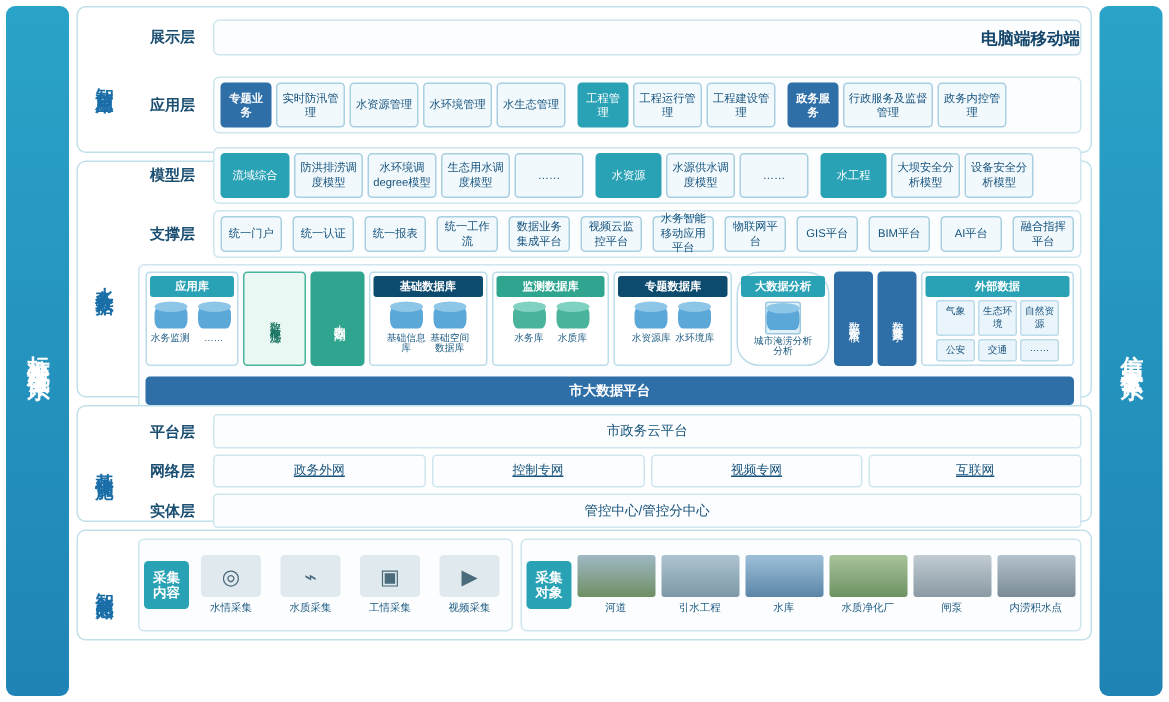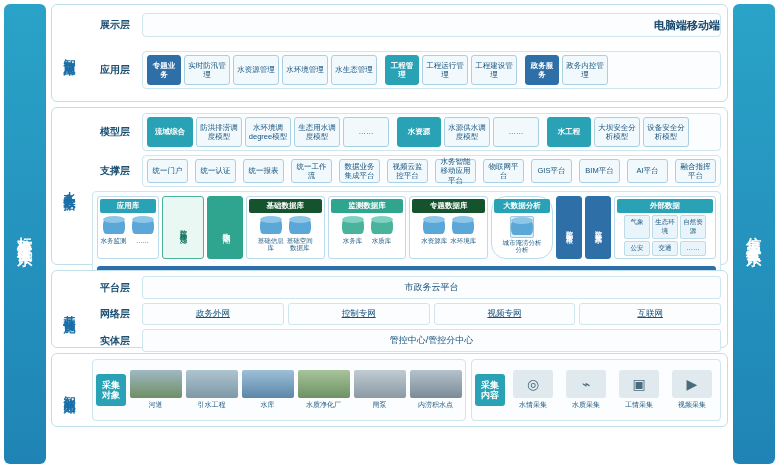--- a/index.html
+++ b/index.html
@@ -16,38 +16,38 @@
   .section{border:1px solid #bfe0ea;border-radius:6px;background:#fff;display:flex;box-sizing:border-box;}
   .sec-title{width:34px;flex:0 0 34px;display:flex;align-items:center;justify-content:center;text-align:center;font-size:12px;font-weight:bold;color:#1a6ea8;line-height:1.1;}
   .sec-title span{writing-mode:vertical-rl;text-orientation:upright;letter-spacing:2px;}
   .sec-body{flex:1;padding:5px 6px;display:flex;flex-direction:column;gap:4px;box-sizing:border-box;}
   .rowline{display:flex;align-items:center;gap:4px;}
   .rowlabel{flex:0 0 46px;font-size:10px;font-weight:bold;color:#1b4f72;text-align:center;}
   .panel{flex:1;border:1px solid #cfe6ef;border-radius:4px;background:#fbfdfe;display:flex;align-items:center;padding:3px 4px;box-sizing:border-box;gap:4px;}
   
   .box{border:1px solid #a9cfe2;border-radius:3px;background:#f2f9fc;color:#15527d;text-align:center;font-size:7.5px;line-height:1.25;padding:3px 2px;box-sizing:border-box;display:flex;align-items:center;justify-content:center;}
   .box-dark{background:#2f6fa8;border-color:#2f6fa8;color:#fff;font-weight:bold;}
-  .box-teal{background:#2aa2b5;border-color:#2aa2b5;color:#fff;font-weight:bold;}
+  .box-teal{background:#2aa2b5;border-color:#2aa2b5;color:#fff;font-weight:normal;}
   
   .app-display{flex:1;border:1px solid #cfe6ef;border-radius:4px;background:#fbfdfe;display:flex;align-items:center;justify-content:flex-end;height:22px;font-size:11px;color:#14456b;font-weight:bold;}
   .app-group{display:flex;align-items:center;gap:3px;}
   .app-group .box{width:46px;height:30px;}
   .app-group .lead{width:34px;height:30px;}
   
   .mlead{width:34px;height:26px;}
   .mbox{width:52px;height:26px;}
   .mbox-sm{width:34px;height:26px;}
   
   .sbox{flex:1;height:24px;margin-right:3px;}
   .sbox:last-child{margin-right:0;}
   
   .bd-wrap{border:1px solid #cfe6ef;border-radius:4px;background:#fbfdfe;padding:4px;box-sizing:border-box;display:flex;flex-direction:column;gap:7px;}
   .bd-row{display:flex;align-items:stretch;gap:3px;}
   .db-card{border:1px solid #bcdcea;border-radius:3px;background:#ffffff;box-sizing:border-box;display:flex;flex-direction:column;align-items:center;padding:2px;}
-  .db-head{font-size:7.5px;font-weight:bold;color:#fff;background:#14532d;border-radius:2px;width:100%;text-align:center;padding:2px 0;box-sizing:border-box;}
+  .db-head{font-size:7.5px;font-weight:bold;color:#fff;background:#0c4a6e;border-radius:2px;width:100%;text-align:center;padding:2px 0;box-sizing:border-box;}
   .db-head.green{background:#2fa58f;}
   .db-head.teal{background:#2aa2b5;}
   .db-inner{display:flex;gap:3px;padding:3px 2px 1px;}
   .cyl{width:26px;display:flex;flex-direction:column;align-items:center;}
   .cyl .cylimg{width:22px;height:20px;position:relative;}
   .cyl .cylimg::before{content:"";position:absolute;left:0;top:3px;width:22px;height:15px;background:#5aa7d8;border-radius:3px/6px;}
   .cyl .cylimg::after{content:"";position:absolute;left:0;top:0px;width:22px;height:7px;background:#8ec6e8;border-radius:50%;}
   .cyl.green .cylimg::before{background:#49b39b;}
   .cyl.green .cylimg::after{background:#7fd2c0;}
   .cyl span{font-size:6.5px;color:#1c5a82;margin-top:1px;text-align:center;line-height:1.1;}
@@ -103,28 +103,29 @@
                 <div class="box">水环境管理</div>
                 <div class="box">水生态管理</div>
               </div>
               <div class="app-group">
                 <div class="box box-teal lead">工程管理</div>
                 <div class="box">工程运行管理</div>
                 <div class="box">工程建设管理</div>
               </div>
               <div class="app-group">
                 <div class="box box-dark lead">政务服务</div>
+                <div class="box" style="width:60px;">行政服务及监督管理</div>
                 <div class="box">政务内控管理</div>
               </div>
             </div>
           </div>
         </div>
       </div>
 
-      <div class="section" style="height:158px;">
+      <div class="section" style="height:158px;align-items:center;">
         <div class="sec-title">
           <span>水务大数据</span>
         </div>
         <div class="sec-body">
 
           <div class="rowline" style="flex:0 0 34px;">
             <div class="rowlabel">模型层</div>
             <div class="panel" style="gap:8px;">
               <div class="app-group">
                 <div class="box box-teal mlead">流域综合</div>
@@ -278,20 +279,39 @@
             <div class="inf-box">管控中心/管控分中心</div>
           </div>
         </div>
       </div>
 
       <div class="section" style="height:74px;">
         <div class="sec-title">
           <span>智能感知</span>
         </div>
         <div class="sec-body" style="flex-direction:row;gap:5px;">
+          <div class="pc-group" style="flex:0 0 250px;">
+            <div class="pc-label">采集内容</div>
+            <div class="pc-item">
+              <div class="pc-icon">◎</div>
+              <div class="pc-name">水情采集</div>
+            </div>
+            <div class="pc-item">
+              <div class="pc-icon">⌁</div>
+              <div class="pc-name">水质采集</div>
+            </div>
+            <div class="pc-item">
+              <div class="pc-icon">▣</div>
+              <div class="pc-name">工情采集</div>
+            </div>
+            <div class="pc-item">
+              <div class="pc-icon">▶</div>
+              <div class="pc-name">视频采集</div>
+            </div>
+          </div>
           <div class="pc-group">
             <div class="pc-label">采集对象</div>
             <div class="pc-item">
               <div class="pc-photo" style="background:linear-gradient(180deg,#9fb8c4,#6f8f63);"></div>
               <div class="pc-name">河道</div>
             </div>
             <div class="pc-item">
               <div class="pc-photo" style="background:linear-gradient(180deg,#aec4d0,#7d98a6);"></div>
               <div class="pc-name">引水工程</div>
             </div>
@@ -303,39 +323,20 @@
               <div class="pc-photo" style="background:linear-gradient(180deg,#a8c49a,#6d9262);"></div>
               <div class="pc-name">水质净化厂</div>
             </div>
             <div class="pc-item">
               <div class="pc-photo" style="background:linear-gradient(180deg,#c1cbd2,#8a9aa4);"></div>
               <div class="pc-name">闸泵</div>
             </div>
             <div class="pc-item">
               <div class="pc-photo" style="background:linear-gradient(180deg,#b4c2cc,#7a8b97);"></div>
               <div class="pc-name">内涝积水点</div>
-            </div>
-          </div>
-          <div class="pc-group" style="flex:0 0 250px;">
-            <div class="pc-label">采集内容</div>
-            <div class="pc-item">
-              <div class="pc-icon">◎</div>
-              <div class="pc-name">水情采集</div>
-            </div>
-            <div class="pc-item">
-              <div class="pc-icon">⌁</div>
-              <div class="pc-name">水质采集</div>
-            </div>
-            <div class="pc-item">
-              <div class="pc-icon">▣</div>
-              <div class="pc-name">工情采集</div>
-            </div>
-            <div class="pc-item">
-              <div class="pc-icon">▶</div>
-              <div class="pc-name">视频采集</div>
             </div>
           </div>
         </div>
       </div>
 
     </div>
 
     <div class="sidebar right-bar">
       <span>信息安全体系</span>
     </div>

